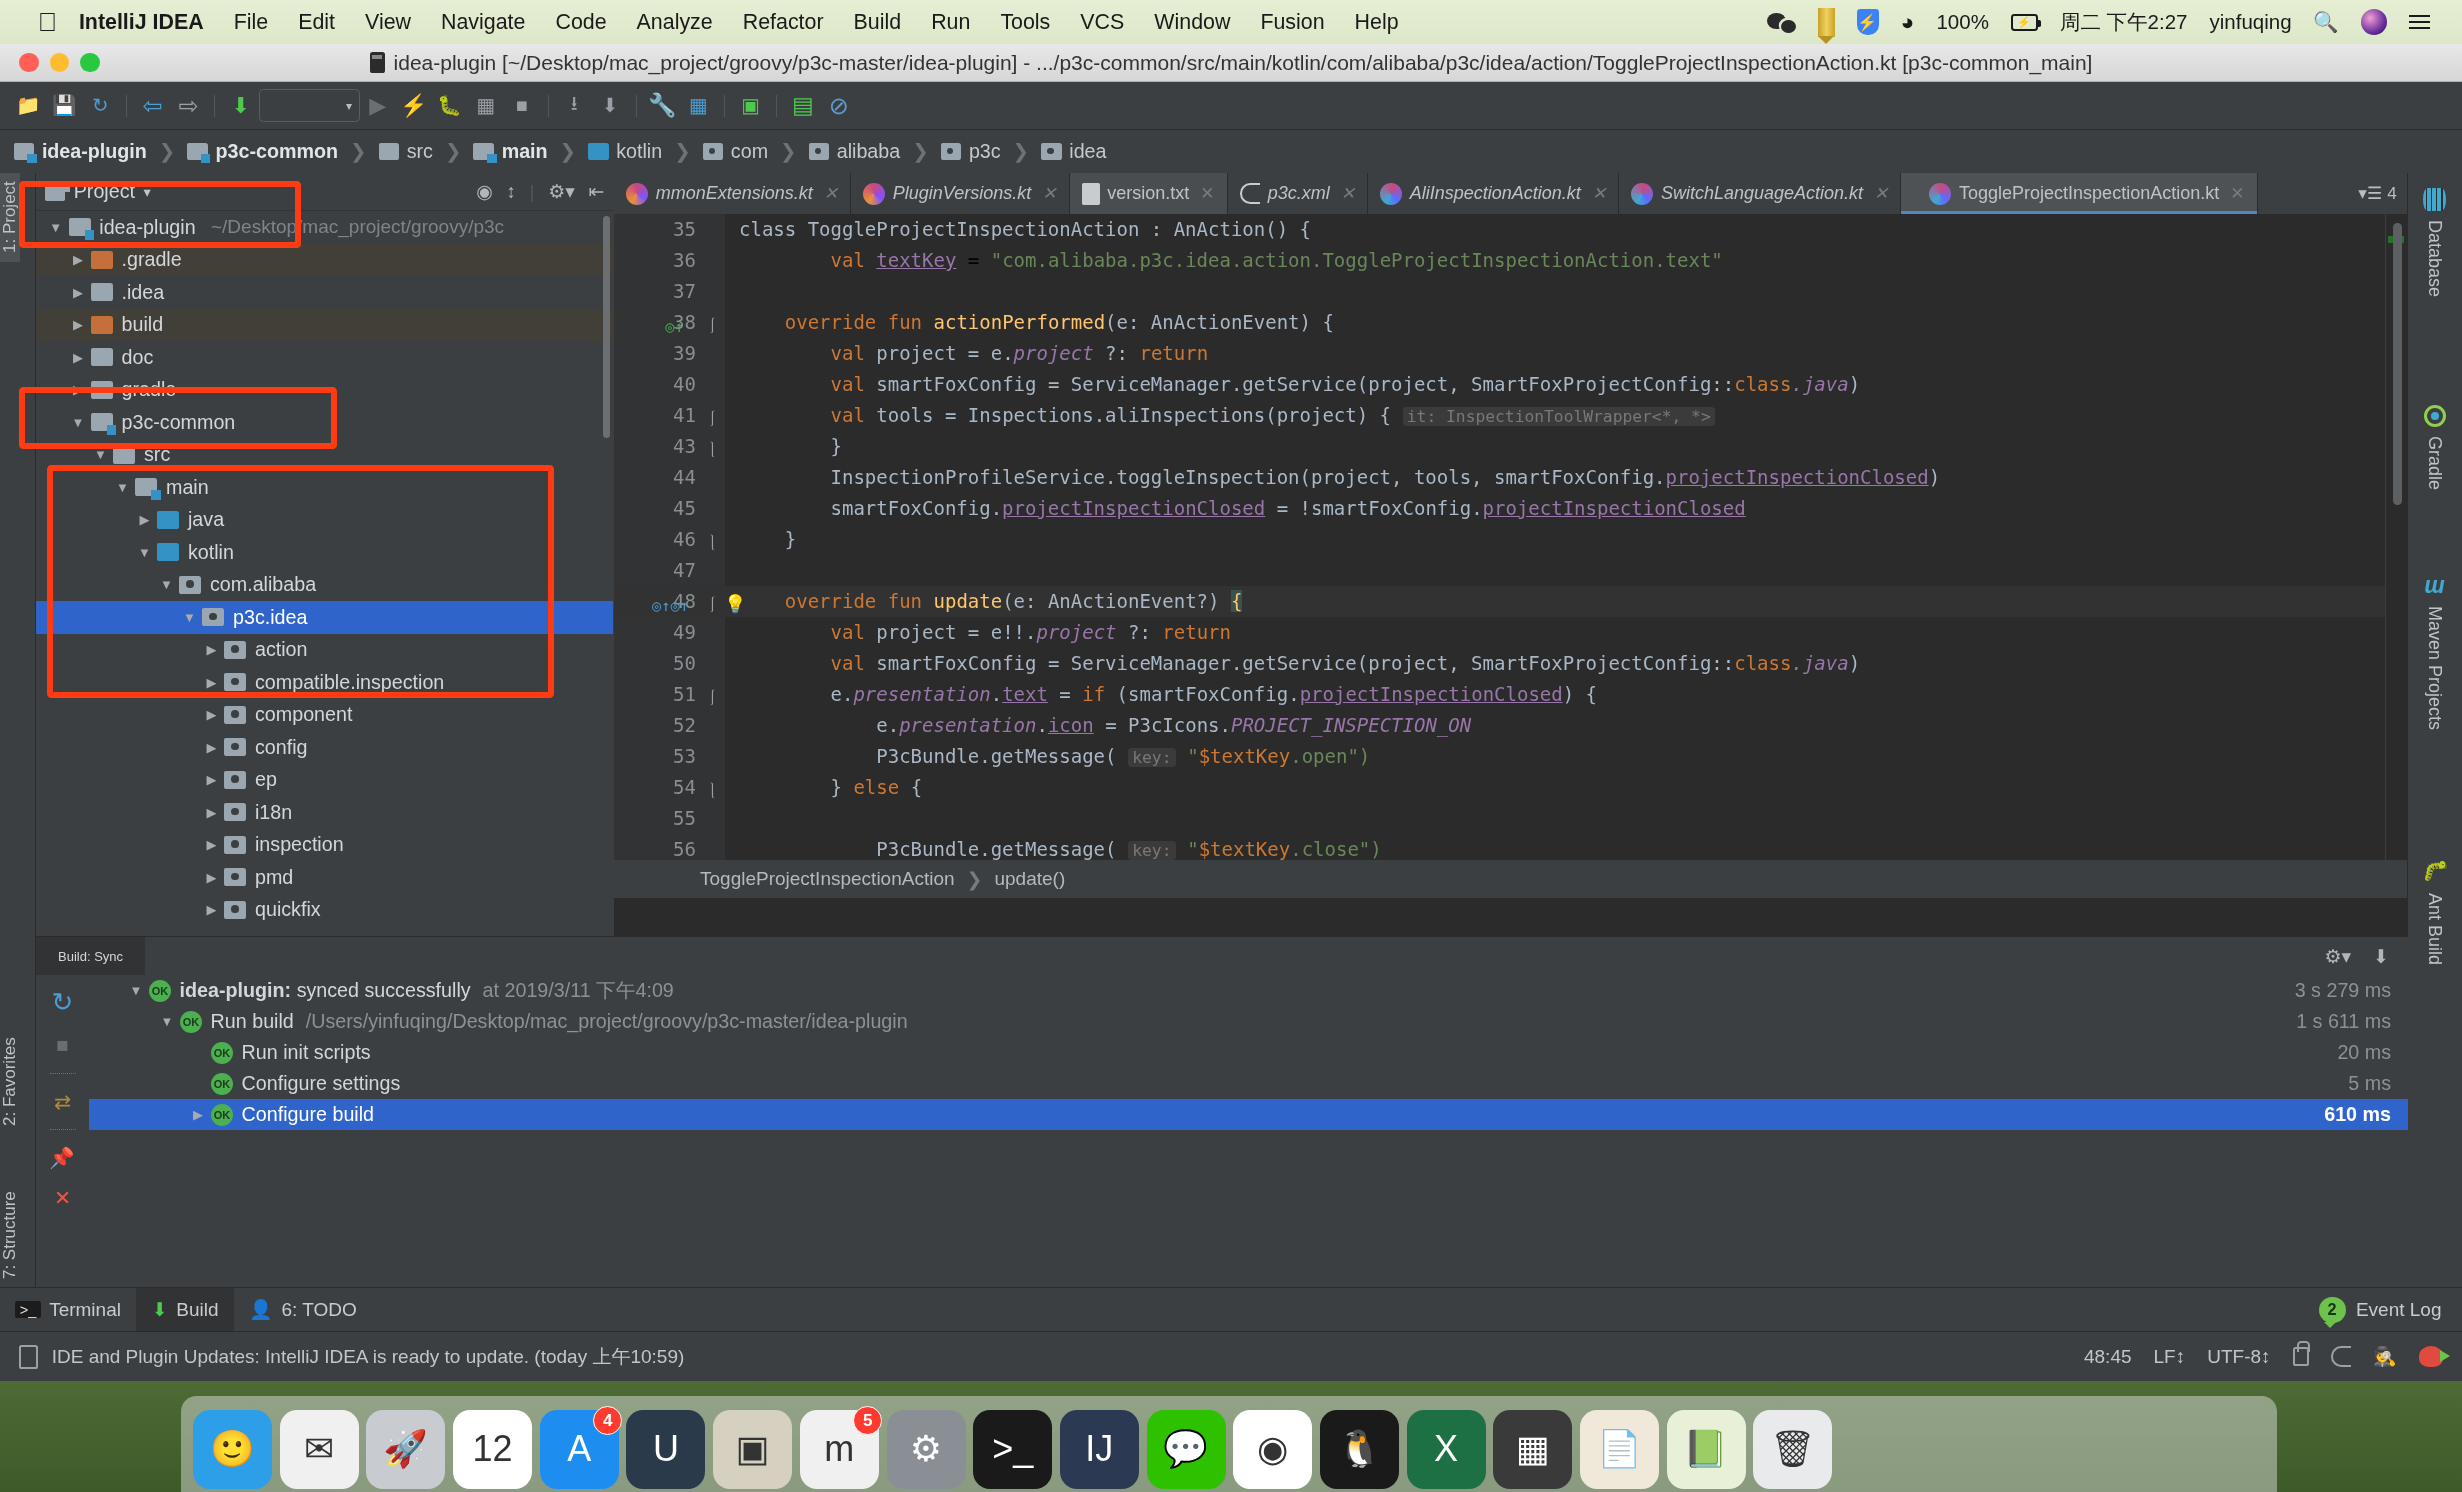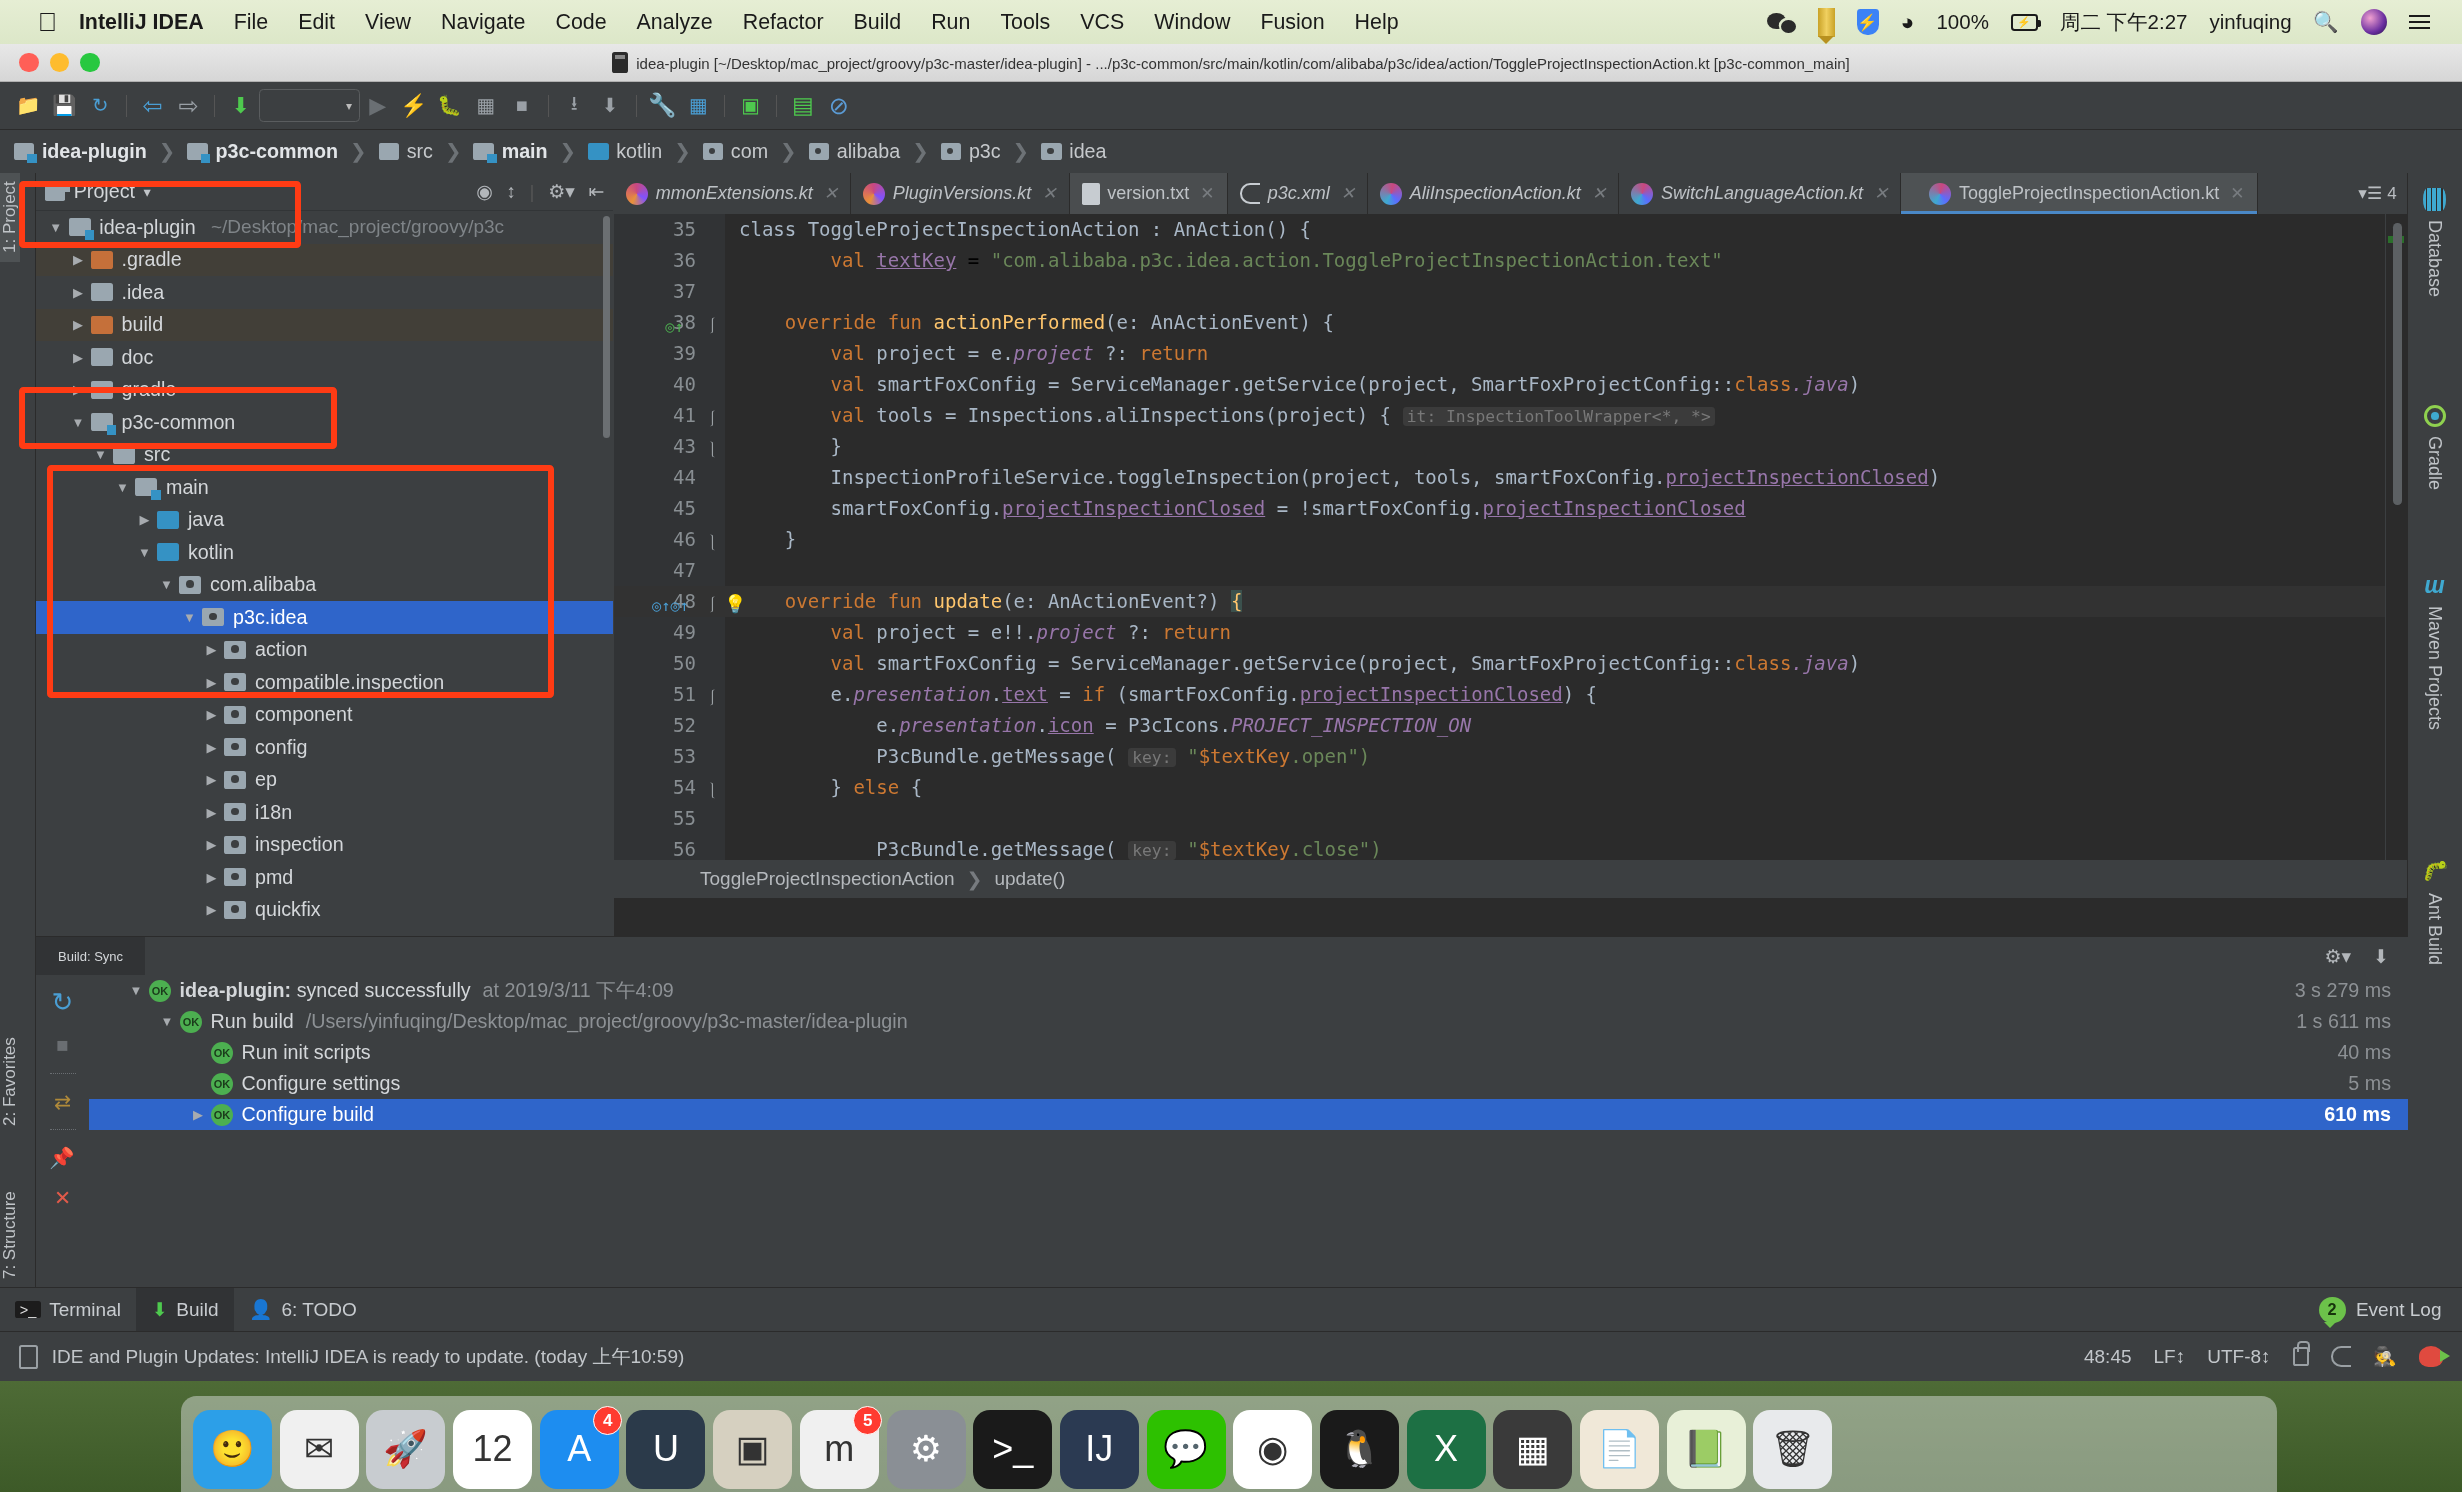--- a/index.html
+++ b/index.html
@@ -42,21 +42,21 @@
     position: absolute; left: 0; top: 44px; width: 2462px; height: 38px;
     background: linear-gradient(180deg,#e8e8e8,#d6d6d6);
     border-bottom: 0.9px solid #b0b0b0;
     display: flex; align-items: center;
   }
   .traffic { display: flex; gap: 11px; padding-left: 19px; }
   .traffic span { width: 19.7px; height: 19.7px; border-radius: 50%; display:block;}
   .tl-red{background:#ff5f57;} .tl-yel{background:#febc2e;} .tl-grn{background:#28c840;}
   .title-text {
     position:absolute; left:0; right:0; text-align:center;
-    font-size: 15px; color: #333; white-space: nowrap;
+    font-size: 21px; color: #333; white-space: nowrap;
   }
   .title-ic { display:inline-block; width:15.4px;height:20.5px;background:#2b2b2b;border-radius:2.6px;
      vertical-align:-3.4px; margin-right:8.6px; position:relative;}
   .title-ic:after{content:"";position:absolute;left:2.6px;top:2.6px;width:10.3px;height:4.3px;background:#888;}
 
   
   .toolbar {
     position:absolute; left:0; top:82px; width:2462px; height:48px;
     background:#3c3f41; display:flex; align-items:center; padding-left:10.3px; gap:0;
     border-bottom:0.9px solid #2b2b2b;
@@ -632,21 +632,21 @@
           <span class="okic">OK</span>
           <span>Run build</span>
           <span class="bsub">/Users/yinfuqing/Desktop/mac_project/groovy/p3c-master/idea-plugin</span>
           <span class="btime">1 s 611 ms</span>
         </div>
         <div class="brow">
           <span style="width:96px;flex:0 0 96px"></span>
           <span class="bcar"></span>
           <span class="okic">OK</span>
           <span>Run init scripts</span>
-          <span class="btime">40 ms</span>
+          <span class="btime">20 ms</span>
         </div>
         <div class="brow">
           <span style="width:96px;flex:0 0 96px"></span>
           <span class="bcar"></span>
           <span class="okic">OK</span>
           <span>Configure settings</span>
           <span class="btime">5 ms</span>
         </div>
         <div class="brow sel">
           <span style="width:96px;flex:0 0 96px"></span>

